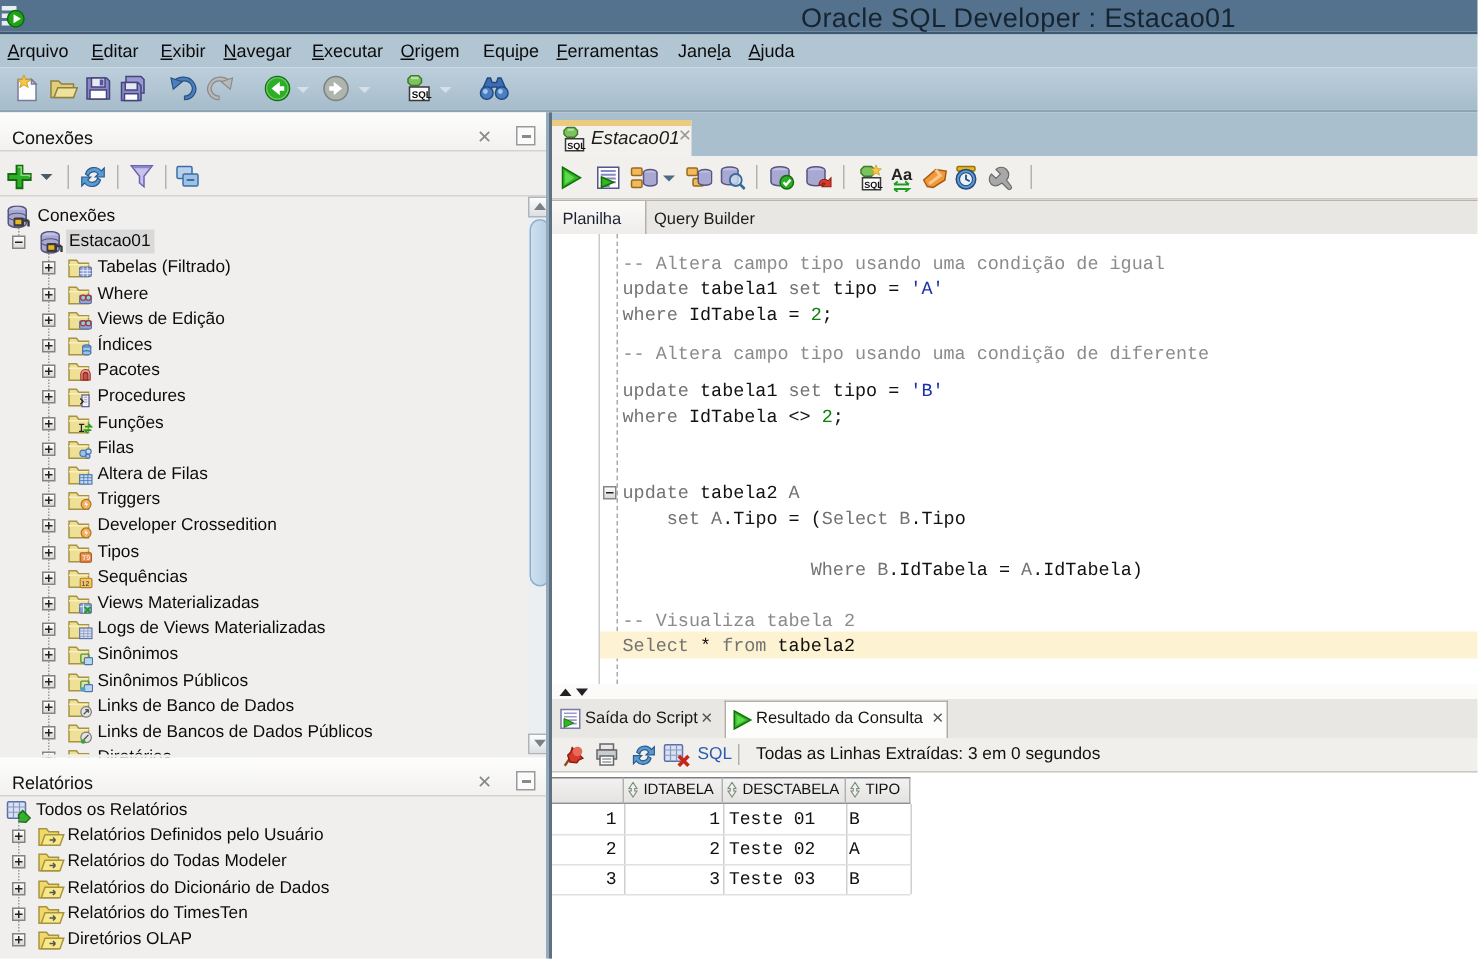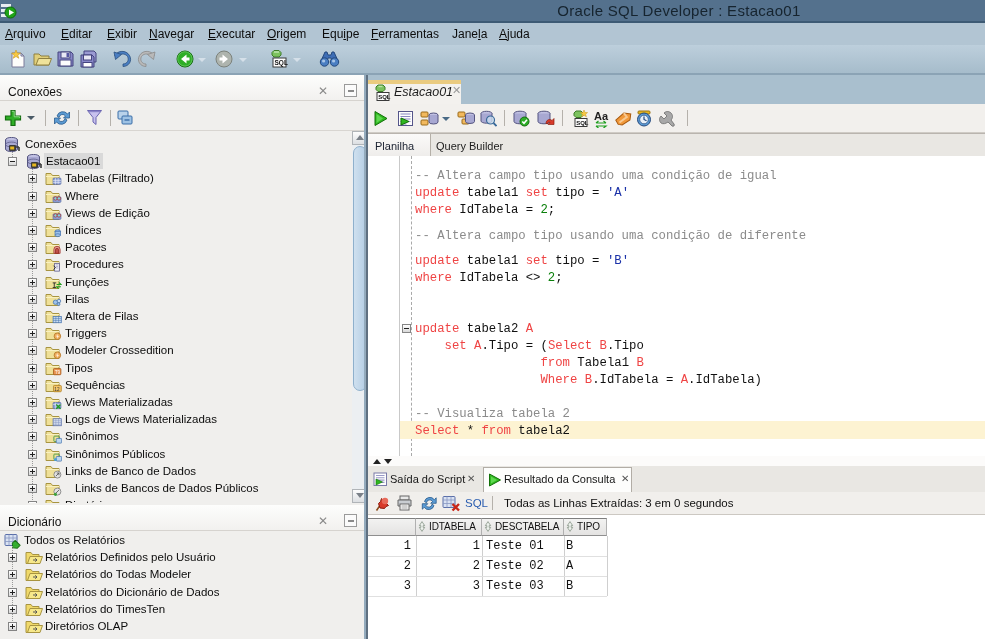--- a/index.html
+++ b/index.html
@@ -1,21 +1,21 @@
 <!DOCTYPE html>
 <html><head><meta charset="utf-8">
 <style>
 * { margin:0; padding:0; box-sizing:border-box; }
 html,body { width:985px; height:639px; overflow:hidden; }
 #app { position:absolute; top:0; left:0; width:985px; height:639px;
   font-family:"Liberation Sans", sans-serif; background:#fff; }
 .abs { position:absolute; }
 
 .titlebar { left:0; top:0; width:985px; height:21px; background:#54718d; }
-.titletext { left:372px; width:614px; top:2px; text-align:center; font-size:15px; letter-spacing:0.3px; color:#16242f; }
+.titletext { left:372px; width:614px; top:2px; text-align:center; font-size:18px; letter-spacing:0.3px; color:#16242f; }
 .tbline { left:0; top:21px; width:985px; height:2px; background:#3d5a74; }
 
 .menubar { left:0; top:23px; width:985px; height:22px; background:#b2c5d3; }
 .mi { position:absolute; top:4px; font-size:12px; color:#0c0c0c; }
 
 .toolbar { left:0; top:45px; width:985px; height:30px;
   background:linear-gradient(#bdcfdc,#a6bccb); border-bottom:2px solid #8ba3b5; }
 .dd { position:absolute; width:0; height:0; border-left:4px solid transparent;
   border-right:4px solid transparent; border-top:4px solid #d5e0e9; top:13px; }
 
@@ -47,21 +47,21 @@
   background:linear-gradient(#fbfaf9,#efedeb); border:1px solid #b5b0a8; border-top:none; border-left:none; }
 .ptabtext { position:absolute; left:7px; top:6px; font-size:11px; color:#1a2130; }
 .qbtext { position:absolute; left:68px; top:6px; font-size:11px; color:#1c1c1c; }
 
 .editor { left:368px; top:156px; width:617px; height:300px; background:#fff; }
 .gutline { position:absolute; left:31px; top:0; width:1px; height:300px; background:#c9c9c9; }
 .foldline { position:absolute; left:43px; top:0; width:0px; height:300px; border-left:1px dashed #a9a9a9; }
 .codeline { position:absolute; left:47px; font-family:"Liberation Mono", monospace;
   font-size:12.3px; line-height:17px; white-space:pre; color:#111; }
 .hl { position:absolute; left:32px; width:585px; height:18px; background:#fdf3d2; }
-.cmt { color:#8b8b8b; } .kw { color:#ef4444; } .str { color:#1a31a8; } .num { color:#0c800c; }
+.cmt { color:#8b8b8b; } .kw { color:#737373; } .str { color:#1a31a8; } .num { color:#0c800c; }
 .fold { position:absolute; left:34px; width:9px; height:9px; border:1px solid #858585;
   background:linear-gradient(#fff,#d8d8d8); }
 .fold i { position:absolute; left:1px; top:3px; width:5px; height:1px; background:#222; }
 
 .splitbar { left:368px; top:456px; width:617px; height:10px; background:#fcfbfa; }
 .btabbar { left:368px; top:466px; width:617px; height:26px; background:#e9e7e3; }
 .btab2 { position:absolute; left:115px; top:1px; width:149px; height:25px;
   background:#fdfdfc; border:1px solid #b2ada6; border-bottom:none; }
 .btabtext { font-size:11px; color:#161616; }
 .btoolbar { left:368px; top:492px; width:617px; height:23px; background:#f1efec; border-bottom:1px solid #ccc8c2; }
@@ -348,21 +348,21 @@
         <b></b>
       </div>
 <svg class="abs" style="left:45px;top:269.6px" width="17" height="15" viewBox="0 0 17 15">
         <path d="M1 13.5 L1 2.5 L6 2.5 L7.5 4.5 L14 4.5 L14 13.5 Z" fill="#efe098" stroke="#a89440"></path>
         <path d="M1 5.5 L14 5.5" stroke="#f8f0c0" stroke-width="1"></path>
         <g transform="translate(4.2,3.2) scale(0.78)">
           <circle cx="10.5" cy="9" r="4.2" fill="#f0b060" stroke="#b07020"></circle>
           <path d="M10.8 6 L9 9.3 L10.7 9.3 L9.8 12.2 L12.3 8.6 L10.6 8.6 Z" fill="#fff"></path>
         </g>
       </svg>
-<div class="treerow" style="left:65px;top:269.4px">Modeler Crossedition</div>
+<div class="treerow" style="left:65px;top:269.4px">Developer Crossedition</div>
 <div class="exp plus" style="left:28px;top:288.6px">
         <i></i>
         <b></b>
       </div>
 <svg class="abs" style="left:45px;top:285.6px" width="17" height="15" viewBox="0 0 17 15">
         <path d="M1 13.5 L1 2.5 L6 2.5 L7.5 4.5 L14 4.5 L14 13.5 Z" fill="#efe098" stroke="#a89440"></path>
         <path d="M1 5.5 L14 5.5" stroke="#f8f0c0" stroke-width="1"></path>
         <g transform="translate(4.2,3.2) scale(0.78)">
           <rect x="5.5" y="5.5" width="9.5" height="8" rx="1" fill="#e8914d" stroke="#a8591a"></rect>
           <text x="7" y="12" font-family="Liberation Sans" font-size="6" fill="#fff">T9</text>
@@ -455,21 +455,21 @@
       </div>
 <svg class="abs" style="left:45px;top:406.0px" width="17" height="15" viewBox="0 0 17 15">
         <path d="M1 13.5 L1 2.5 L6 2.5 L7.5 4.5 L14 4.5 L14 13.5 Z" fill="#efe098" stroke="#a89440"></path>
         <path d="M1 5.5 L14 5.5" stroke="#f8f0c0" stroke-width="1"></path>
         <g transform="translate(4.2,3.2) scale(0.78)">
           <circle cx="10.5" cy="9.5" r="4.5" fill="#e2e2e2" stroke="#787878"></circle>
           <path d="M8.5 11.5 L12.5 7.5" stroke="#555" stroke-width="1.1"></path>
           <circle cx="8" cy="13" r="2" fill="#3aa03a"></circle>
         </g>
       </svg>
-<div class="treerow" style="left:75px;top:407.0px">Links de Bancos de Dados Públicos</div>
+<div class="treerow" style="left:65px;top:407.0px">Links de Bancos de Dados Públicos</div>
 <div class="exp plus" style="left:28px;top:426.2px">
         <i></i>
         <b></b>
       </div>
 <svg class="abs" style="left:45px;top:423.2px" width="17" height="15" viewBox="0 0 17 15">
         <path d="M1 13.5 L1 2.5 L6 2.5 L7.5 4.5 L14 4.5 L14 13.5 Z" fill="#efe098" stroke="#a89440"></path>
         <path d="M1 5.5 L14 5.5" stroke="#f8f0c0" stroke-width="1"></path>
         <g transform="translate(4.2,3.2) scale(0.78)">
           <path d="M5 13 L7 7 L16 7 L14 13 Z" fill="#c8dcf2" stroke="#4a76b0"></path>
         </g>
@@ -480,21 +480,21 @@
 <svg class="abs" style="left:356px;top:60px" width="8" height="6" viewBox="0 0 8 6">
         <path d="M0 5 L4 0 L8 5 Z" fill="#7a8088"></path>
       </svg>
 <div class="abs" style="left:352.5px;top:71px;width:14px;height:245px;background:linear-gradient(90deg,#cfe0ef,#b4cde4);border:1px solid #8fb0cc;border-radius:7px"></div>
 <div class="abs" style="left:352px;top:414px;width:15px;height:14px;background:linear-gradient(#fdfdfd,#dcdfe2);border:1px solid #b0b4b8"></div>
 <svg class="abs" style="left:356px;top:418px" width="8" height="6" viewBox="0 0 8 6">
         <path d="M0 0 L4 5 L8 0 Z" fill="#7a8088"></path>
       </svg>
 <div class="abs" style="left:0px;top:428px;width:364px;height:2px;background:#f0efed"></div>
 <div class="phead" style="top:430px">
-        <div class="ptitle">Dicionário</div>
+        <div class="ptitle">Relatórios</div>
         <div class="pclose">✕</div>
         <div class="pmini"></div>
       </div>
 <svg class="abs" style="left:4px;top:457.5px" width="17" height="16" viewBox="0 0 17 16">
 <rect x="1" y="1.5" width="12" height="11" rx="1" fill="#d9e2f2" stroke="#5a6ea8"></rect>
 <path d="M1 5 h12 M1 8.5 h12 M5 1.5 v11 M9 1.5 v11" stroke="#8898c2" stroke-width="0.8"></path>
 <path d="M8 9 L15 9 L15 13 L11.5 16 L8 13 Z" fill="#2eae26" stroke="#156c10" transform="rotate(45 11.5 12)" opacity="0.95"></path>
 </svg>
 <div class="treerow" style="left:24px;top:459.0px">Todos os Relatórios</div>
 <div class="abs" style="left:12px;top:471px;width:1px;height:79px;border-left:1px dotted #9a9a9a"></div>
@@ -640,21 +640,20 @@
 <div class="codeline" style="top:28.8px"><span class="kw">update</span> tabela1 <span class="kw">set</span> tipo = <span class="str">'A'</span></div>
 <div class="codeline" style="top:45.8px"><span class="kw">where</span> IdTabela = <span class="num">2</span>;</div>
 <div class="codeline" style="top:72px"><span class="cmt">-- Altera campo tipo usando uma condição de diferente</span></div>
 <div class="codeline" style="top:96.8px"><span class="kw">update</span> tabela1 <span class="kw">set</span> tipo = <span class="str">'B'</span></div>
 <div class="codeline" style="top:113.8px"><span class="kw">where</span> IdTabela &lt;&gt; <span class="num">2</span>;</div>
 <div class="fold" style="top:168.3px">
         <i></i>
       </div>
 <div class="codeline" style="top:164.8px"><span class="kw">update</span> tabela2 <span class="kw">A</span></div>
 <div class="codeline" style="top:181.8px">    <span class="kw">set</span> <span class="kw">A</span>.Tipo = (<span class="kw">Select</span> <span class="kw">B</span>.Tipo</div>
-<div class="codeline" style="top:198.8px">                 <span class="kw">from</span> Tabela1 <span class="kw">B</span></div>
 <div class="codeline" style="top:215.8px">                 <span class="kw">Where</span> <span class="kw">B</span>.IdTabela = <span class="kw">A</span>.IdTabela)</div>
 <div class="codeline" style="top:249.8px"><span class="cmt">-- Visualiza tabela 2</span></div>
 <div class="hl" style="top:264.5px"></div>
 <div class="codeline" style="top:266.8px"><span class="kw">Select</span> * <span class="kw">from</span> tabela2</div>
 </div>
   <div class="abs splitbar">
     <svg class="abs" style="left:4px;top:2px" width="22" height="7" viewBox="0 0 22 7">
       <path d="M1 6 L5 1 L9 6 Z" fill="#222"></path>
       <path d="M12 1 L20 1 L16 6 Z" fill="#222"></path>
     </svg>

